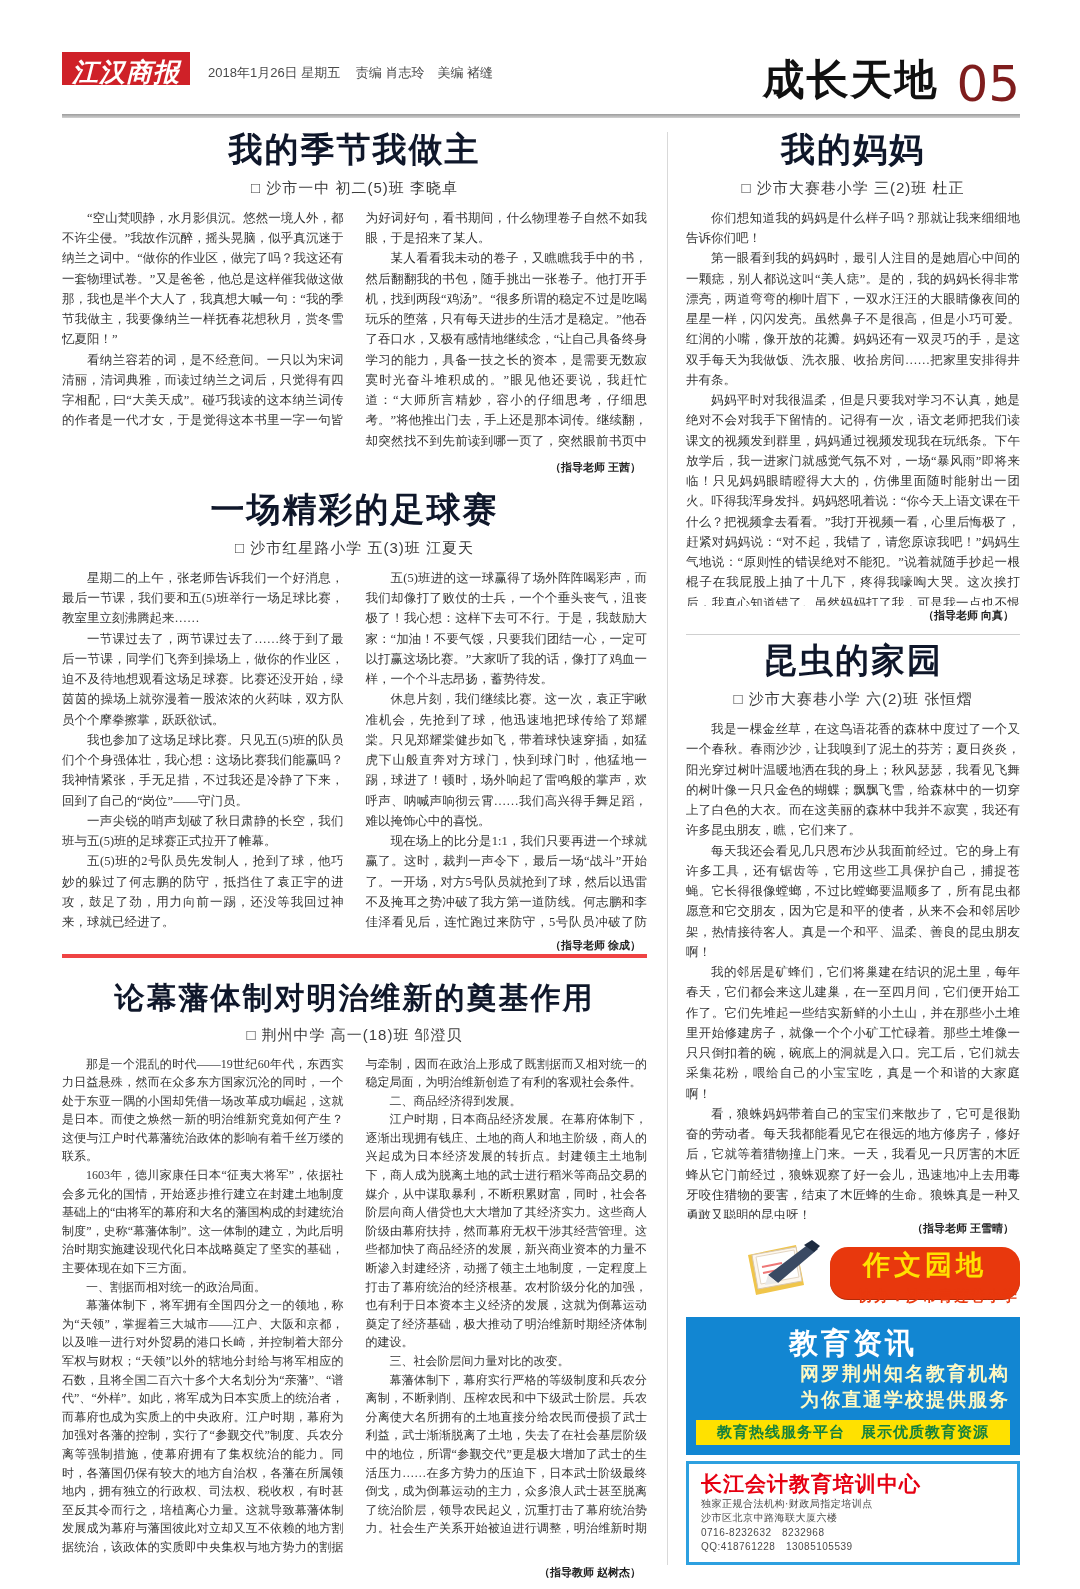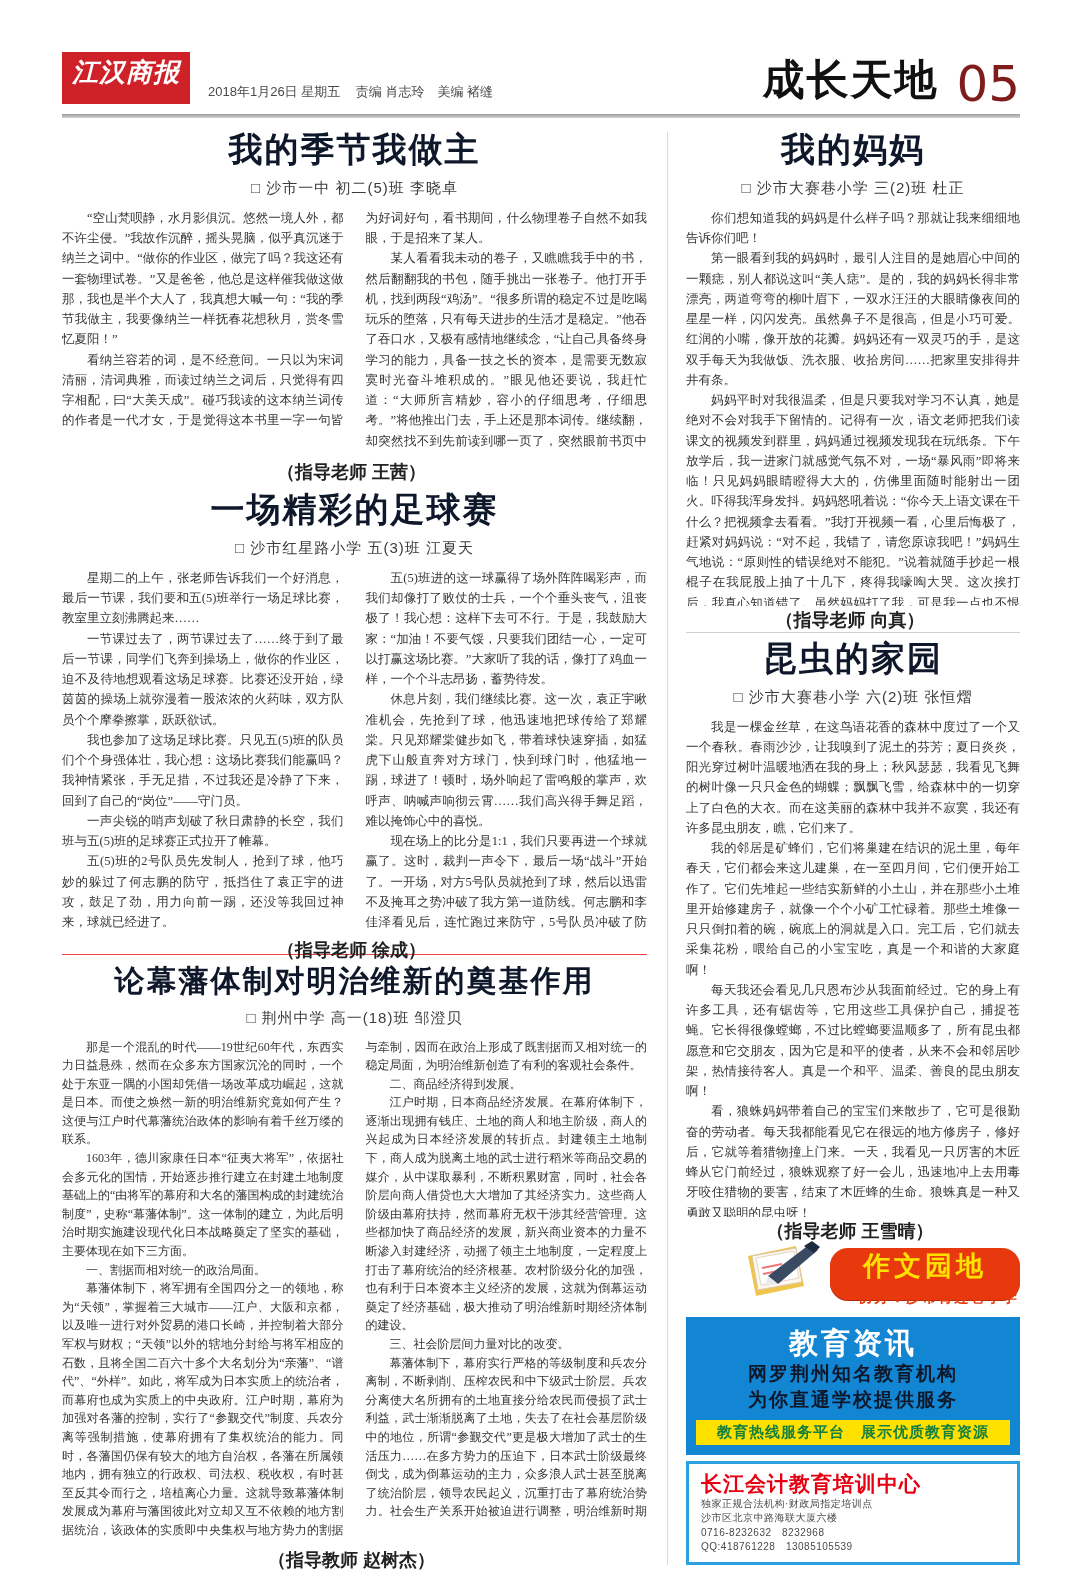--- a/index.html
+++ b/index.html
@@ -7,21 +7,21 @@
   .page {
     position:relative; width:1080px; height:1589px; margin:0 auto;
     background:#ffffff; overflow:hidden;
     font-family:"Liberation Serif","DejaVu Serif",serif; color:#2f2f2f;
   }
   
   .header { position:absolute; top:52px; left:62px; right:60px; height:56px; }
   .masthead {
     display:inline-block; background:#cf2128; color:#fff;
     font-family:"Liberation Sans","DejaVu Sans",sans-serif; font-weight:bold; font-style:italic;
-    font-size:26px; line-height:1; padding:7px 10px 19px; letter-spacing:1px;
+    font-size:26px; line-height:1; padding:7px 10px 0; letter-spacing:1px;
     vertical-align:bottom;
   }
   .dateline {
     display:inline-block; margin-left:14px; vertical-align:bottom; padding-bottom:3px;
     font-family:"Liberation Sans","DejaVu Sans",sans-serif; font-size:13px; color:#4a4a4a;
   }
   .header-right { position:absolute; right:0; bottom:0; white-space:nowrap; }
   .section-name {
     display:inline-block; font-family:"Liberation Sans","DejaVu Sans",sans-serif;
     font-weight:bold; font-size:42px; color:#111; letter-spacing:2px; vertical-align:bottom;
@@ -49,28 +49,28 @@
     text-align:center; font-family:"Liberation Sans","DejaVu Sans",sans-serif;
     font-size:15px; color:#3c3c3c; margin:6px 0 10px; letter-spacing:1px;
   }
   .body2col { column-count:2; column-gap:22px; overflow:hidden; }
   .body1col { overflow:hidden; }
   .para, p.para {
     font-size:12.5px; line-height:1.62; text-align:justify; text-indent:2em; color:#353535;
   }
   .essay .para { font-size:12px; line-height:1.55; }
   .sig {
-    text-align:center; font-family:"Liberation Sans","DejaVu Sans",sans-serif;
-    font-weight:bold; font-size:18px; color:#222; margin-top:2px; padding-right:6px;
+    text-align:right; font-family:"Liberation Sans","DejaVu Sans",sans-serif;
+    font-weight:bold; font-size:11px; color:#222; margin-top:2px; padding-right:6px;
   }
   .art-season { height:352px; }
   .art-season .body2col { height:250px; }
   .art-football { height:470px; padding-top:8px; }
   .art-football .body2col { height:368px; }
-  .art-essay { padding-top:10px; border-top:1px solid #ef4444; }
+  .art-essay { padding-top:24px; border-top:4px solid #ef4444; }
   .art-essay .body2col { height:508px; }
   .art-mom { height:505px; }
   .art-mom .body1col { height:398px; }
   .art-insects { height:608px; border-top:1px solid #cfcfcf; padding-top:8px; }
   .art-insects .body1col { height:500px; }
 
   
   .garden { position:relative; height:64px; margin-top:6px; }
   .garden-icon { position:absolute; left:52px; top:-8px; width:92px; height:70px; }
   .garden-pill {
@@ -85,22 +85,22 @@
     letter-spacing:1px;
   }
 
   
   .edu-box { background:#1286d2; margin-top:8px; padding:8px 10px 10px; text-align:center; }
   .edu-title {
     color:#fff; font-family:"Liberation Sans","DejaVu Sans",sans-serif; font-weight:bold;
     font-size:29px; letter-spacing:3px; line-height:1.25;
   }
   .edu-line {
-    color:#0f172a; font-family:"Liberation Sans","DejaVu Sans",sans-serif; font-weight:bold;
-    font-size:19px; letter-spacing:2px; line-height:1.4;
+    color:#fef9c3; font-family:"Liberation Sans","DejaVu Sans",sans-serif; font-weight:bold;
+    font-size:19px; letter-spacing:2px; line-height:1.4;text-align:right;
   }
   .edu-strip {
     margin-top:6px; background:#ffe100; color:#15803d; font-family:"Liberation Sans","DejaVu Sans",sans-serif;
     font-weight:bold; font-size:15px; padding:3px 16px; letter-spacing:1px;
   }
 
   
   .train-box { border:3px solid #2da0e0; background:#fff; margin-top:6px; padding:6px 12px 8px; }
   .train-title {
     color:#e60012; font-family:"Liberation Sans","DejaVu Sans",sans-serif;
@@ -189,22 +189,22 @@
             <p class="para">妈妈平时对我很温柔，但是只要我对学习不认真，她是绝对不会对我手下留情的。记得有一次，语文老师把我们读课文的视频发到群里，妈妈通过视频发现我在玩纸条。下午放学后，我一进家门就感觉气氛不对，一场“暴风雨”即将来临！只见妈妈眼睛瞪得大大的，仿佛里面随时能射出一团火。吓得我浑身发抖。妈妈怒吼着说：“你今天上语文课在干什么？把视频拿去看看。”我打开视频一看，心里后悔极了，赶紧对妈妈说：“对不起，我错了，请您原谅我吧！”妈妈生气地说：“原则性的错误绝对不能犯。”说着就随手抄起一根棍子在我屁股上抽了十几下，疼得我嚎啕大哭。这次挨打后，我真心知道错了。虽然妈妈打了我，可是我一点也不恨妈妈，我知道她是希望我长大能成才，所以才会对我要求严格。</p>
           </div>
         <div class="sig">（指导老师 向真）</div>
       </article>
 
       <article class="art-insects">
         <h1 class="art-title t-34">昆虫的家园</h1>
         <div class="byline">□ 沙市大赛巷小学 六(2)班 张恒熠</div>
         <div class="body1col">
             <p class="para">我是一棵金丝草，在这鸟语花香的森林中度过了一个又一个春秋。春雨沙沙，让我嗅到了泥土的芬芳；夏日炎炎，阳光穿过树叶温暖地洒在我的身上；秋风瑟瑟，我看见飞舞的树叶像一只只金色的蝴蝶；飘飘飞雪，给森林中的一切穿上了白色的大衣。而在这美丽的森林中我并不寂寞，我还有许多昆虫朋友，瞧，它们来了。</p>
+            <p class="para">每天我还会看见几只恩布沙从我面前经过。它的身上有许多工具，还有锯齿等，它用这些工具保护自己，捕捉苍蝇。它长得很像螳螂，不过比螳螂要温顺多了，所有昆虫都愿意和它交朋友，因为它是和平的使者，从来不会和邻居吵架，热情接待客人。真是一个和平、温柔、善良的昆虫朋友啊！</p>
             <p class="para">我的邻居是矿蜂们，它们将巢建在结识的泥土里，每年春天，它们都会来这儿建巢，在一至四月间，它们便开始工作了。它们先堆起一些结实新鲜的小土山，并在那些小土堆里开始修建房子，就像一个个小矿工忙碌着。那些土堆像一只只倒扣着的碗，碗底上的洞就是入口。完工后，它们就去采集花粉，喂给自己的小宝宝吃，真是一个和谐的大家庭啊！</p>
-            <p class="para">每天我还会看见几只恩布沙从我面前经过。它的身上有许多工具，还有锯齿等，它用这些工具保护自己，捕捉苍蝇。它长得很像螳螂，不过比螳螂要温顺多了，所有昆虫都愿意和它交朋友，因为它是和平的使者，从来不会和邻居吵架，热情接待客人。真是一个和平、温柔、善良的昆虫朋友啊！</p>
             <p class="para">看，狼蛛妈妈带着自己的宝宝们来散步了，它可是很勤奋的劳动者。每天我都能看见它在很远的地方修房子，修好后，它就等着猎物撞上门来。一天，我看见一只厉害的木匠蜂从它门前经过，狼蛛观察了好一会儿，迅速地冲上去用毒牙咬住猎物的要害，结束了木匠蜂的生命。狼蛛真是一种又勇敢又聪明的昆虫呀！</p>
           </div>
         <div class="sig">（指导老师 王雪晴）</div>
       </article>
 
       <div class="garden">
         <svg class="garden-icon" viewBox="0 0 92 70">
           <polygon points="10,18 58,8 66,48 18,58" fill="#f0c54a"></polygon>
           <polygon points="14,18 58,10 64,44 20,52" fill="#fdf7ee" stroke="#d8c7b0" stroke-width="1"></polygon>
           <polygon points="18,20 56,13 61,40 23,47" fill="#fff" stroke="#e3d5c2" stroke-width="1"></polygon>

